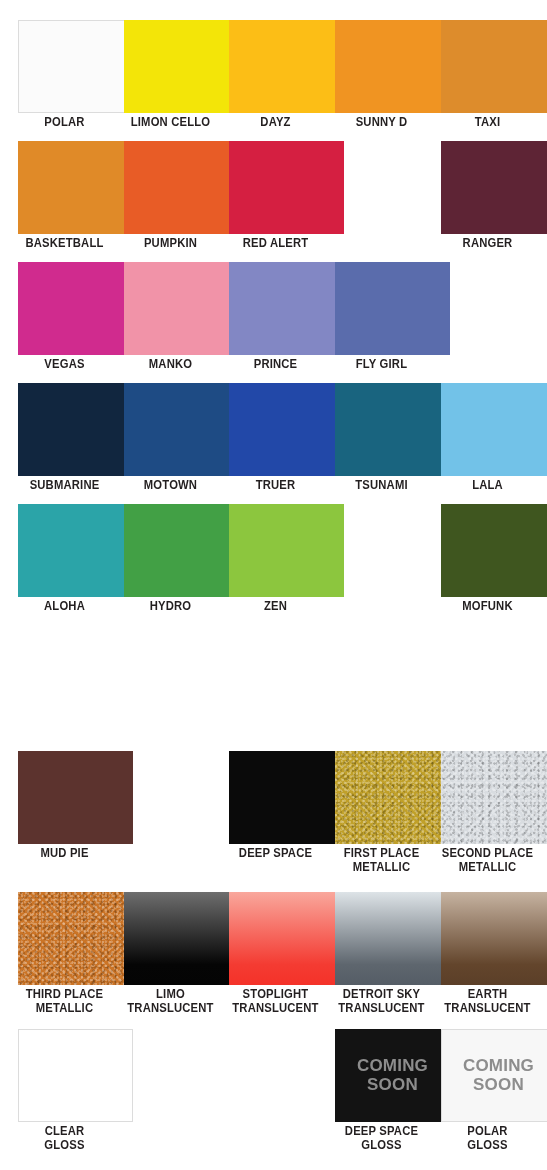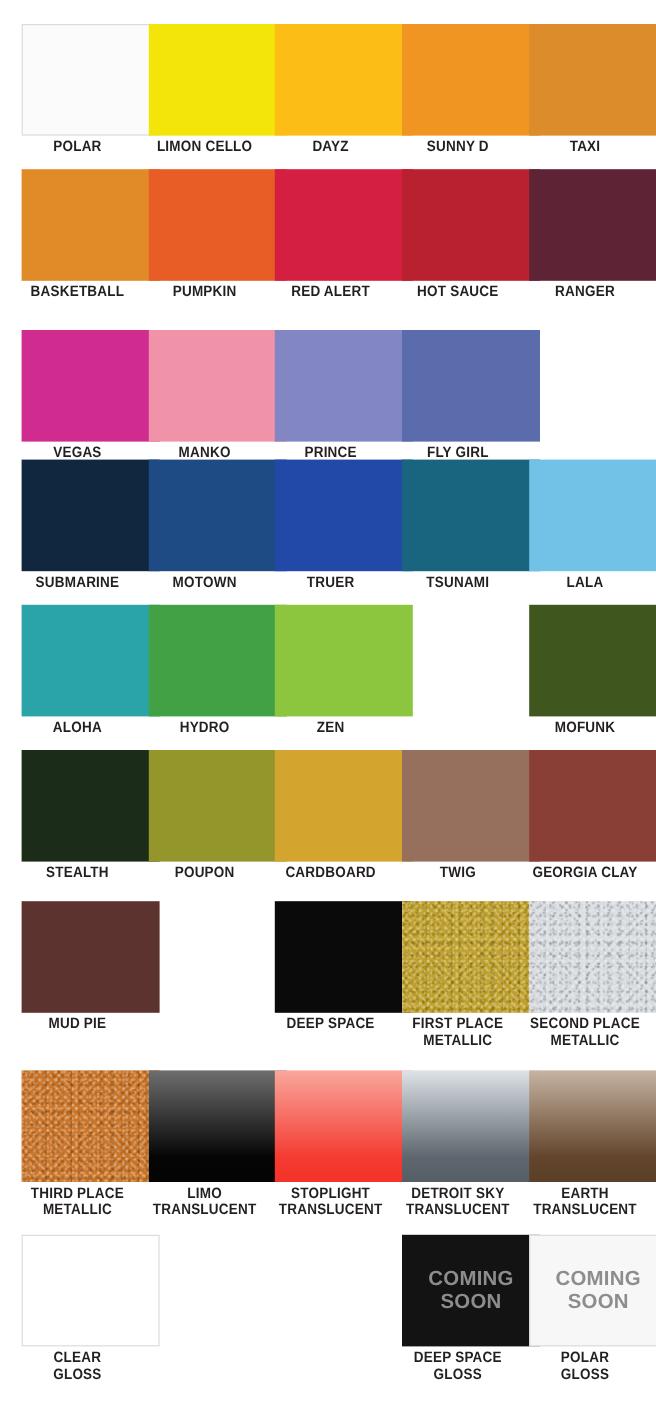--- a/index.html
+++ b/index.html
@@ -145,30 +145,26 @@
         <div class="swatch-label" style="color: rgb(35, 31, 32);">BASKETBALL</div>
       </div>
       <div class="swatch-cell col-1">
         <div class="chip" style="background-color: rgb(232, 92, 38);"></div>
         <div class="swatch-label" style="color: rgb(35, 31, 32);">PUMPKIN</div>
       </div>
       <div class="swatch-cell col-2">
         <div class="chip" style="background-color: rgb(213, 31, 65);"></div>
         <div class="swatch-label" style="color: rgb(35, 31, 32);">RED ALERT</div>
       </div>
-      <div class="swatch-cell col-3">
-        <div class="chip" style="background-color: rgb(185, 33, 48);"></div>
-        <div class="swatch-label" style="color: rgb(35, 31, 32);">HOT SAUCE</div>
-      </div>
       <div class="swatch-cell col-4">
         <div class="chip" style="background-color: rgb(94, 36, 53);"></div>
         <div class="swatch-label" style="color: rgb(35, 31, 32);">RANGER</div>
       </div>
     </div>
-    <div class="swatch-row" style="top: 262px; margin-top: 13px;">
+    <div class="swatch-row" style="top: 262px;">
       <div class="swatch-cell col-0">
         <div class="chip" style="background-color: rgb(208, 43, 142);"></div>
         <div class="swatch-label" style="color: rgb(35, 31, 32);">VEGAS</div>
       </div>
       <div class="swatch-cell col-1">
         <div class="chip" style="background-color: rgb(241, 147, 168);"></div>
         <div class="swatch-label" style="color: rgb(35, 31, 32);">MANKO</div>
       </div>
       <div class="swatch-cell col-2">
         <div class="chip" style="background-color: rgb(130, 135, 196);"></div>
@@ -210,42 +206,20 @@
         <div class="chip" style="background-color: rgb(66, 160, 69);"></div>
         <div class="swatch-label" style="color: rgb(35, 31, 32);">HYDRO</div>
       </div>
       <div class="swatch-cell col-2">
         <div class="chip" style="background-color: rgb(140, 198, 62);"></div>
         <div class="swatch-label" style="color: rgb(35, 31, 32);">ZEN</div>
       </div>
       <div class="swatch-cell col-4">
         <div class="chip" style="background-color: rgb(63, 86, 31);"></div>
         <div class="swatch-label" style="color: rgb(35, 31, 32);">MOFUNK</div>
-      </div>
-    </div>
-    <div class="swatch-row" style="top: 625px;">
-      <div class="swatch-cell col-0">
-        <div class="chip" style="background-color: rgb(27, 45, 24);"></div>
-        <div class="swatch-label" style="color: rgb(35, 31, 32);">STEALTH</div>
-      </div>
-      <div class="swatch-cell col-1">
-        <div class="chip" style="background-color: rgb(148, 149, 43);"></div>
-        <div class="swatch-label" style="color: rgb(35, 31, 32);">POUPON</div>
-      </div>
-      <div class="swatch-cell col-2">
-        <div class="chip" style="background-color: rgb(211, 164, 46);"></div>
-        <div class="swatch-label" style="color: rgb(35, 31, 32);">CARDBOARD</div>
-      </div>
-      <div class="swatch-cell col-3">
-        <div class="chip" style="background-color: rgb(150, 112, 92);"></div>
-        <div class="swatch-label" style="color: rgb(35, 31, 32);">TWIG</div>
-      </div>
-      <div class="swatch-cell col-4">
-        <div class="chip" style="background-color: rgb(138, 63, 54);"></div>
-        <div class="swatch-label" style="color: rgb(35, 31, 32);">GEORGIA CLAY</div>
       </div>
     </div>
     <div class="swatch-row" style="top: 751px;">
       <div class="swatch-cell col-0">
         <div class="chip" style="background-color: rgb(92, 51, 46);"></div>
         <div class="swatch-label" style="color: rgb(35, 31, 32);">MUD PIE</div>
       </div>
       <div class="swatch-cell col-2">
         <div class="chip" style="background-color: rgb(10, 10, 10);"></div>
         <div class="swatch-label" style="color: rgb(35, 31, 32);">DEEP SPACE</div>

